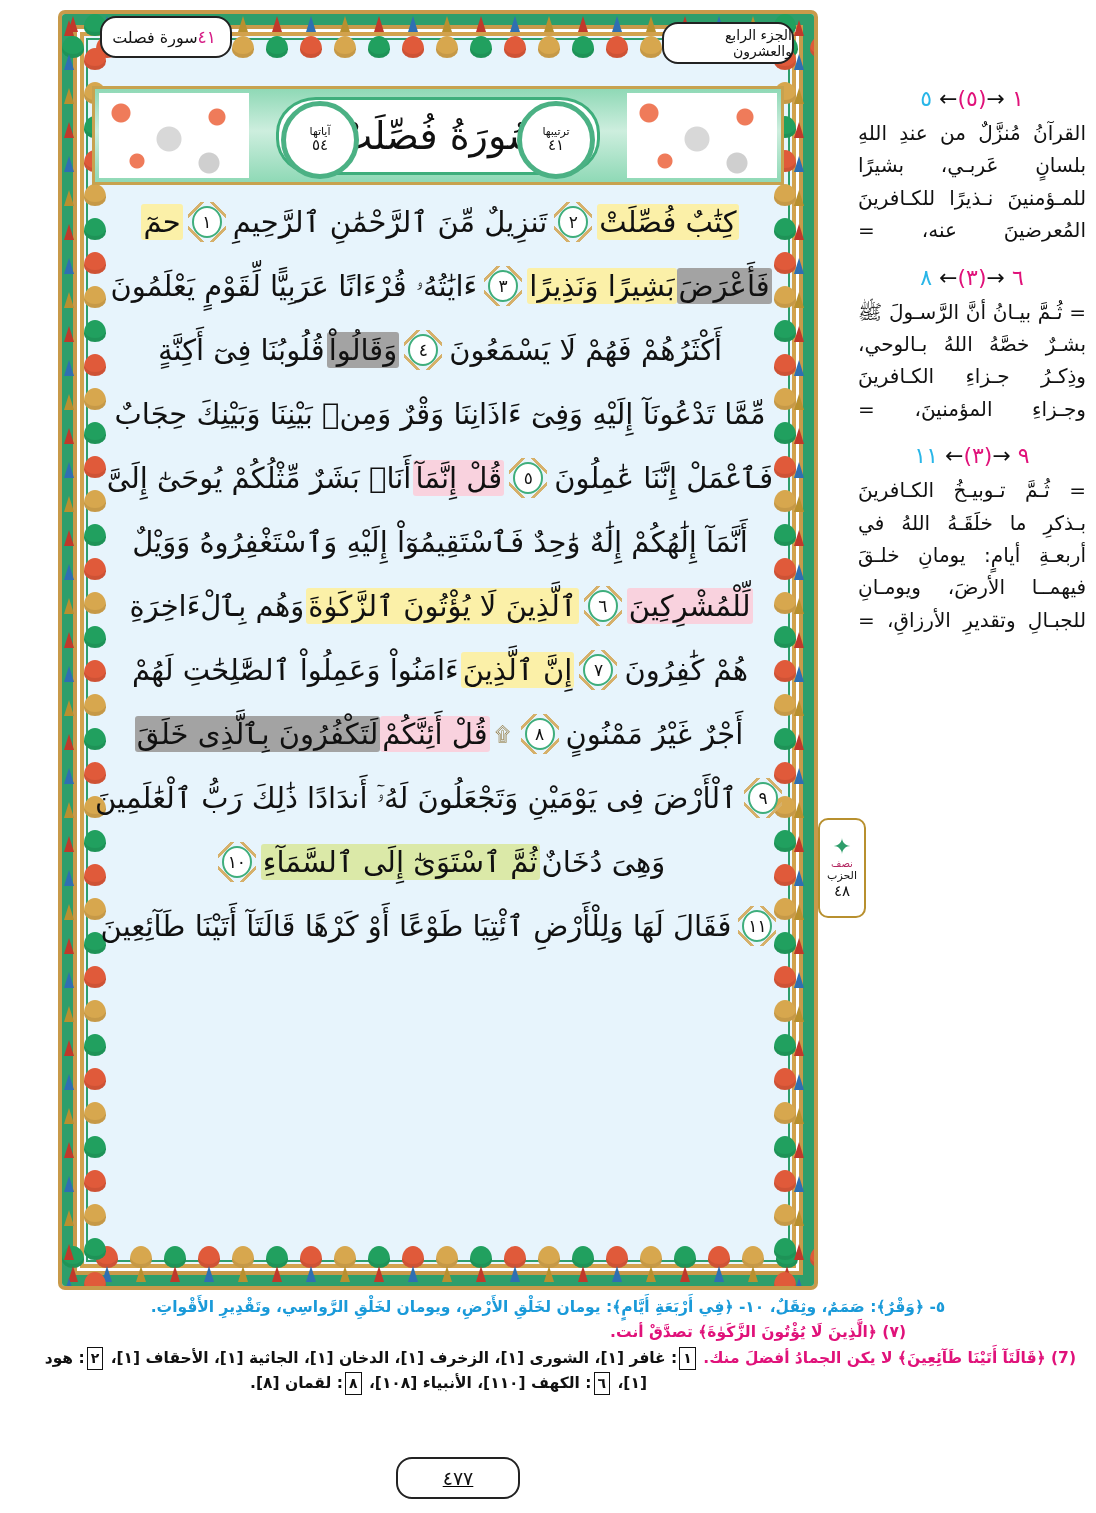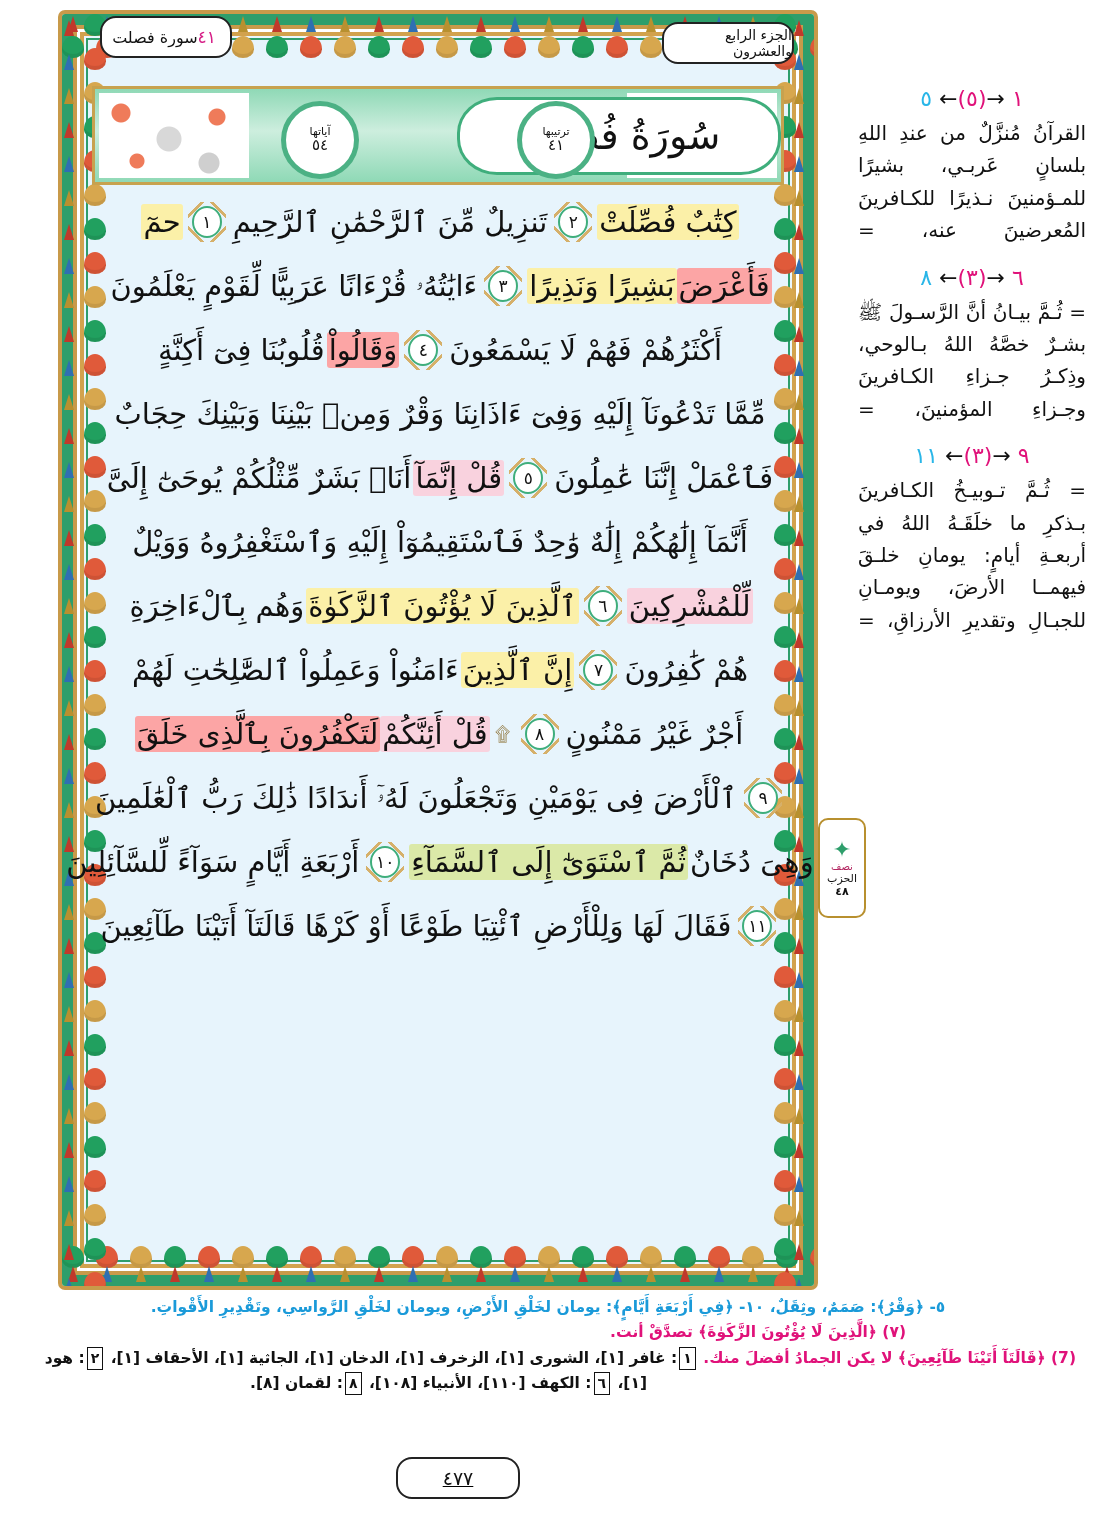--- a/index.html
+++ b/index.html
@@ -39,21 +39,21 @@
   #juz-cart{left:662px;top:22px;width:128px;height:38px;}
   #surah-cart span{font-size:16px;color:#111;letter-spacing:-1px;}
   #surah-cart .num{color:#d61f87;font-size:17px;margin-right:4px;}
   #juz-cart span{font-size:14px;color:#111;letter-spacing:-1px;}
   #page-cart{left:396px;bottom:14px;width:120px;height:38px;text-decoration:underline;}
   #page-cart span{font-size:19px;color:#111;}
 
   
   .banner{position:absolute;left:92px;top:86px;width:692px;height:99px;
      background:linear-gradient(180deg,#8fd9b6 0%,#cdeede 45%,#8fd9b6 100%);
-     border:3px solid #c7a24f;box-sizing:border-box;display:flex;align-items:center;justify-content:flex-end;}
+     border:3px solid #c7a24f;box-sizing:border-box;display:flex;align-items:center;justify-content:center;}
   .banner .orn{position:absolute;top:4px;bottom:4px;width:150px;
      background:
        radial-gradient(circle at 22px 20px,#ef7b5a 9px,transparent 10px),
        radial-gradient(circle at 70px 46px,#d8d8d8 12px,transparent 13px),
        radial-gradient(circle at 118px 24px,#ef7b5a 8px,transparent 9px),
        radial-gradient(circle at 38px 68px,#ef7b5a 7px,transparent 8px),
        radial-gradient(circle at 110px 70px,#cfcfcf 10px,transparent 11px),
        #ffffff;}
   .banner .orn.l{left:4px;} .banner .orn.r{right:4px;}
   .banner .plate{position:relative;z-index:3;width:318px;height:72px;background:#fff;
@@ -68,21 +68,21 @@
   #order-medallion{right:186px;}
 
   
   .mushaf{position:absolute;left:120px;top:190px;width:640px;height:1080px;direction:rtl;}
   .basmala{text-align:center;font-size:30px;color:#111;letter-spacing:-1px;margin-bottom:10px;}
   .qline{display:flex;flex-direction:row;align-items:center;justify-content:center;
      height:64px;font-size:29px;color:#111;letter-spacing:-1px;white-space:nowrap;}
   .qline .seg{padding:1px 2px;border-radius:3px;}
   .hl-yellow{background:#fbf0a8;}
   .hl-pink{background:#f9d2de;}
-  .hl-grey{background:#fca5a5;}
+  .hl-grey{background:#a3a3a3;}
   .hl-green{background:#dbe9a8;}
   .ayah{display:inline-flex;align-items:center;justify-content:center;
      width:38px;height:40px;margin:0 5px;flex:none;
      background:
        linear-gradient(135deg,transparent 9px,#d6b06a 9px,#d6b06a 12px,transparent 12px) top left/20px 20px no-repeat,
        linear-gradient(-135deg,transparent 9px,#d6b06a 9px,#d6b06a 12px,transparent 12px) top right/20px 20px no-repeat,
        linear-gradient(45deg,transparent 9px,#d6b06a 9px,#d6b06a 12px,transparent 12px) bottom left/20px 20px no-repeat,
        linear-gradient(-45deg,transparent 9px,#d6b06a 9px,#d6b06a 12px,transparent 12px) bottom right/20px 20px no-repeat;
      position:relative;}
   .ayah::before{content:"";position:absolute;left:4px;top:4px;right:4px;bottom:4px;
@@ -90,21 +90,21 @@
   .ayah b{position:relative;z-index:2;font-size:17px;font-weight:400;color:#111;}
   .sajda{display:inline-flex;align-items:center;justify-content:center;width:26px;flex:none;font-size:20px;color:#8a6d2f;}
 
   
   .hizb{position:absolute;left:818px;top:818px;width:44px;height:96px;background:#fff;
      border:2px solid #b8902f;border-radius:10px;display:flex;flex-direction:column;
      align-items:center;justify-content:center;z-index:7;direction:rtl;}
   .hizb .glyph{font-size:22px;color:#2e9e6b;line-height:1;}
   .hizb .t1{font-size:10px;color:#b2245f;}
   .hizb .t2{font-size:11px;color:#111;}
-  .hizb .t3{font-size:11px;color:#111;font-weight:bold;}
+  .hizb .t3{font-size:15px;color:#111;}
 
   
   .sidecol{position:absolute;left:858px;top:86px;width:228px;direction:rtl;text-align:justify;}
   .cblock{margin-bottom:18px;}
   .crange{text-align:center;font-size:22px;color:#111;margin-bottom:6px;letter-spacing:0;}
   .crange .from{color:#e0127a;}
   .crange .to{color:#29b6e8;}
   .crange .mid{color:#e0127a;}
   .ctext{font-size:20px;line-height:1.62;color:#111;text-align:justify;text-align-last:justify;}
 
@@ -475,21 +475,20 @@
             <b>٩</b>
           </span>
           <span class="seg ">ٱلْأَرْضَ فِى يَوْمَيْنِ وَتَجْعَلُونَ لَهُۥٓ أَندَادًا ذَٰلِكَ رَبُّ ٱلْعَٰلَمِينَ</span>
         </div>
         <div class="qline">
           <span class="seg ">وَهِىَ دُخَانٌ</span>
           <span class="seg hl-green">ثُمَّ ٱسْتَوَىٰٓ إِلَى ٱلسَّمَآءِ</span>
           <span class="ayah">
             <b>١٠</b>
           </span>
-          <span class="seg ">أَرْبَعَةِ أَيَّامٍ سَوَآءً لِّلسَّآئِلِينَ</span>
         </div>
         <div class="qline">
           <span class="ayah">
             <b>١١</b>
           </span>
           <span class="seg ">فَقَالَ لَهَا وَلِلْأَرْضِ ٱئْتِيَا طَوْعًا أَوْ كَرْهًا قَالَتَآ أَتَيْنَا طَآئِعِينَ</span>
         </div>
       </div>
   </div>
 

